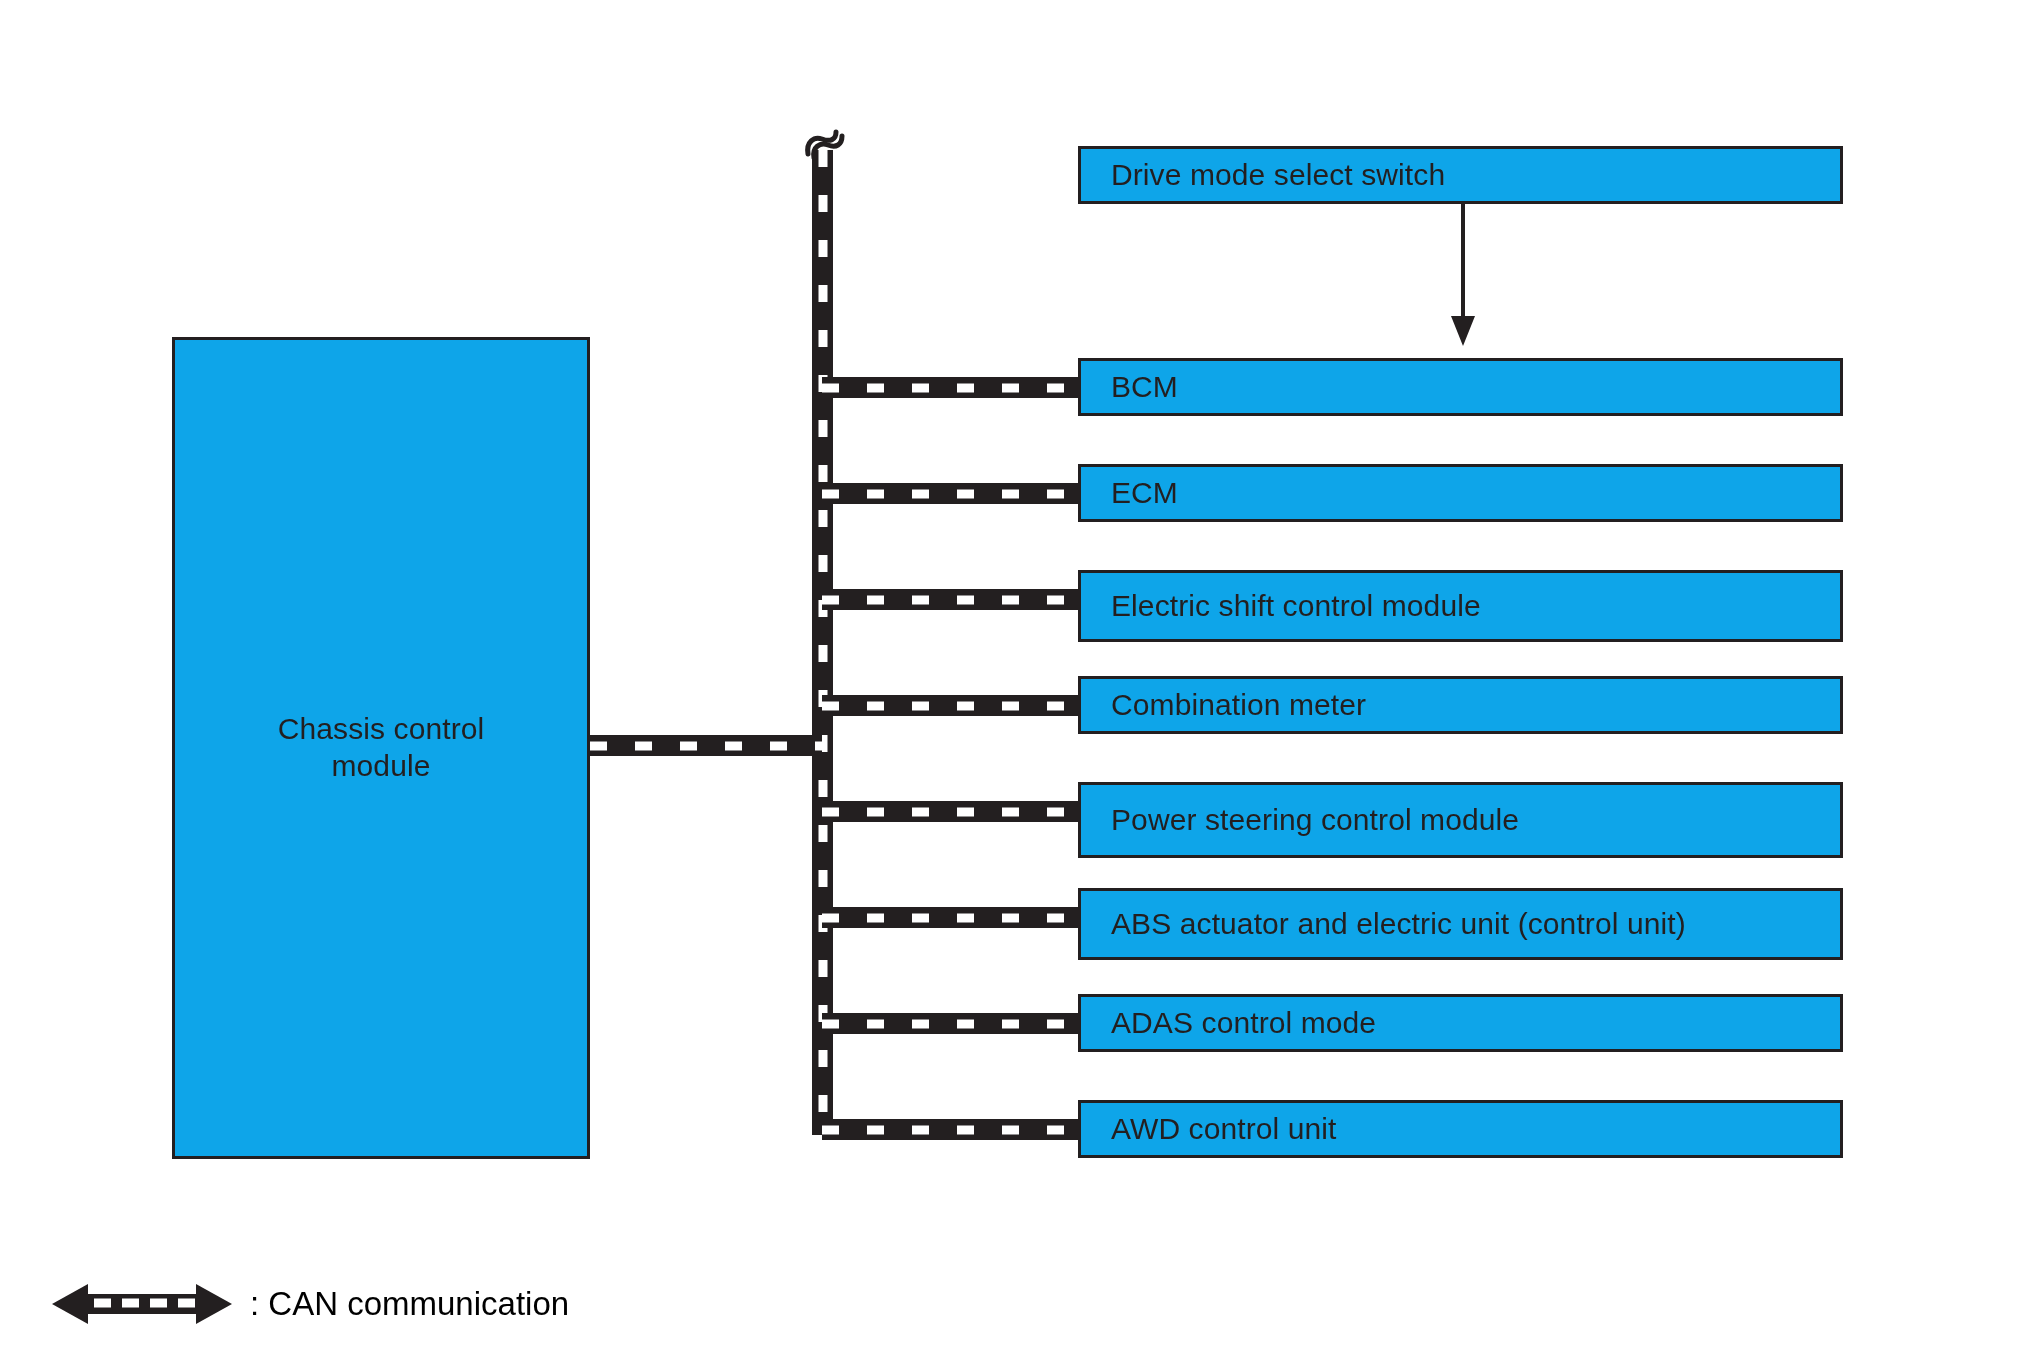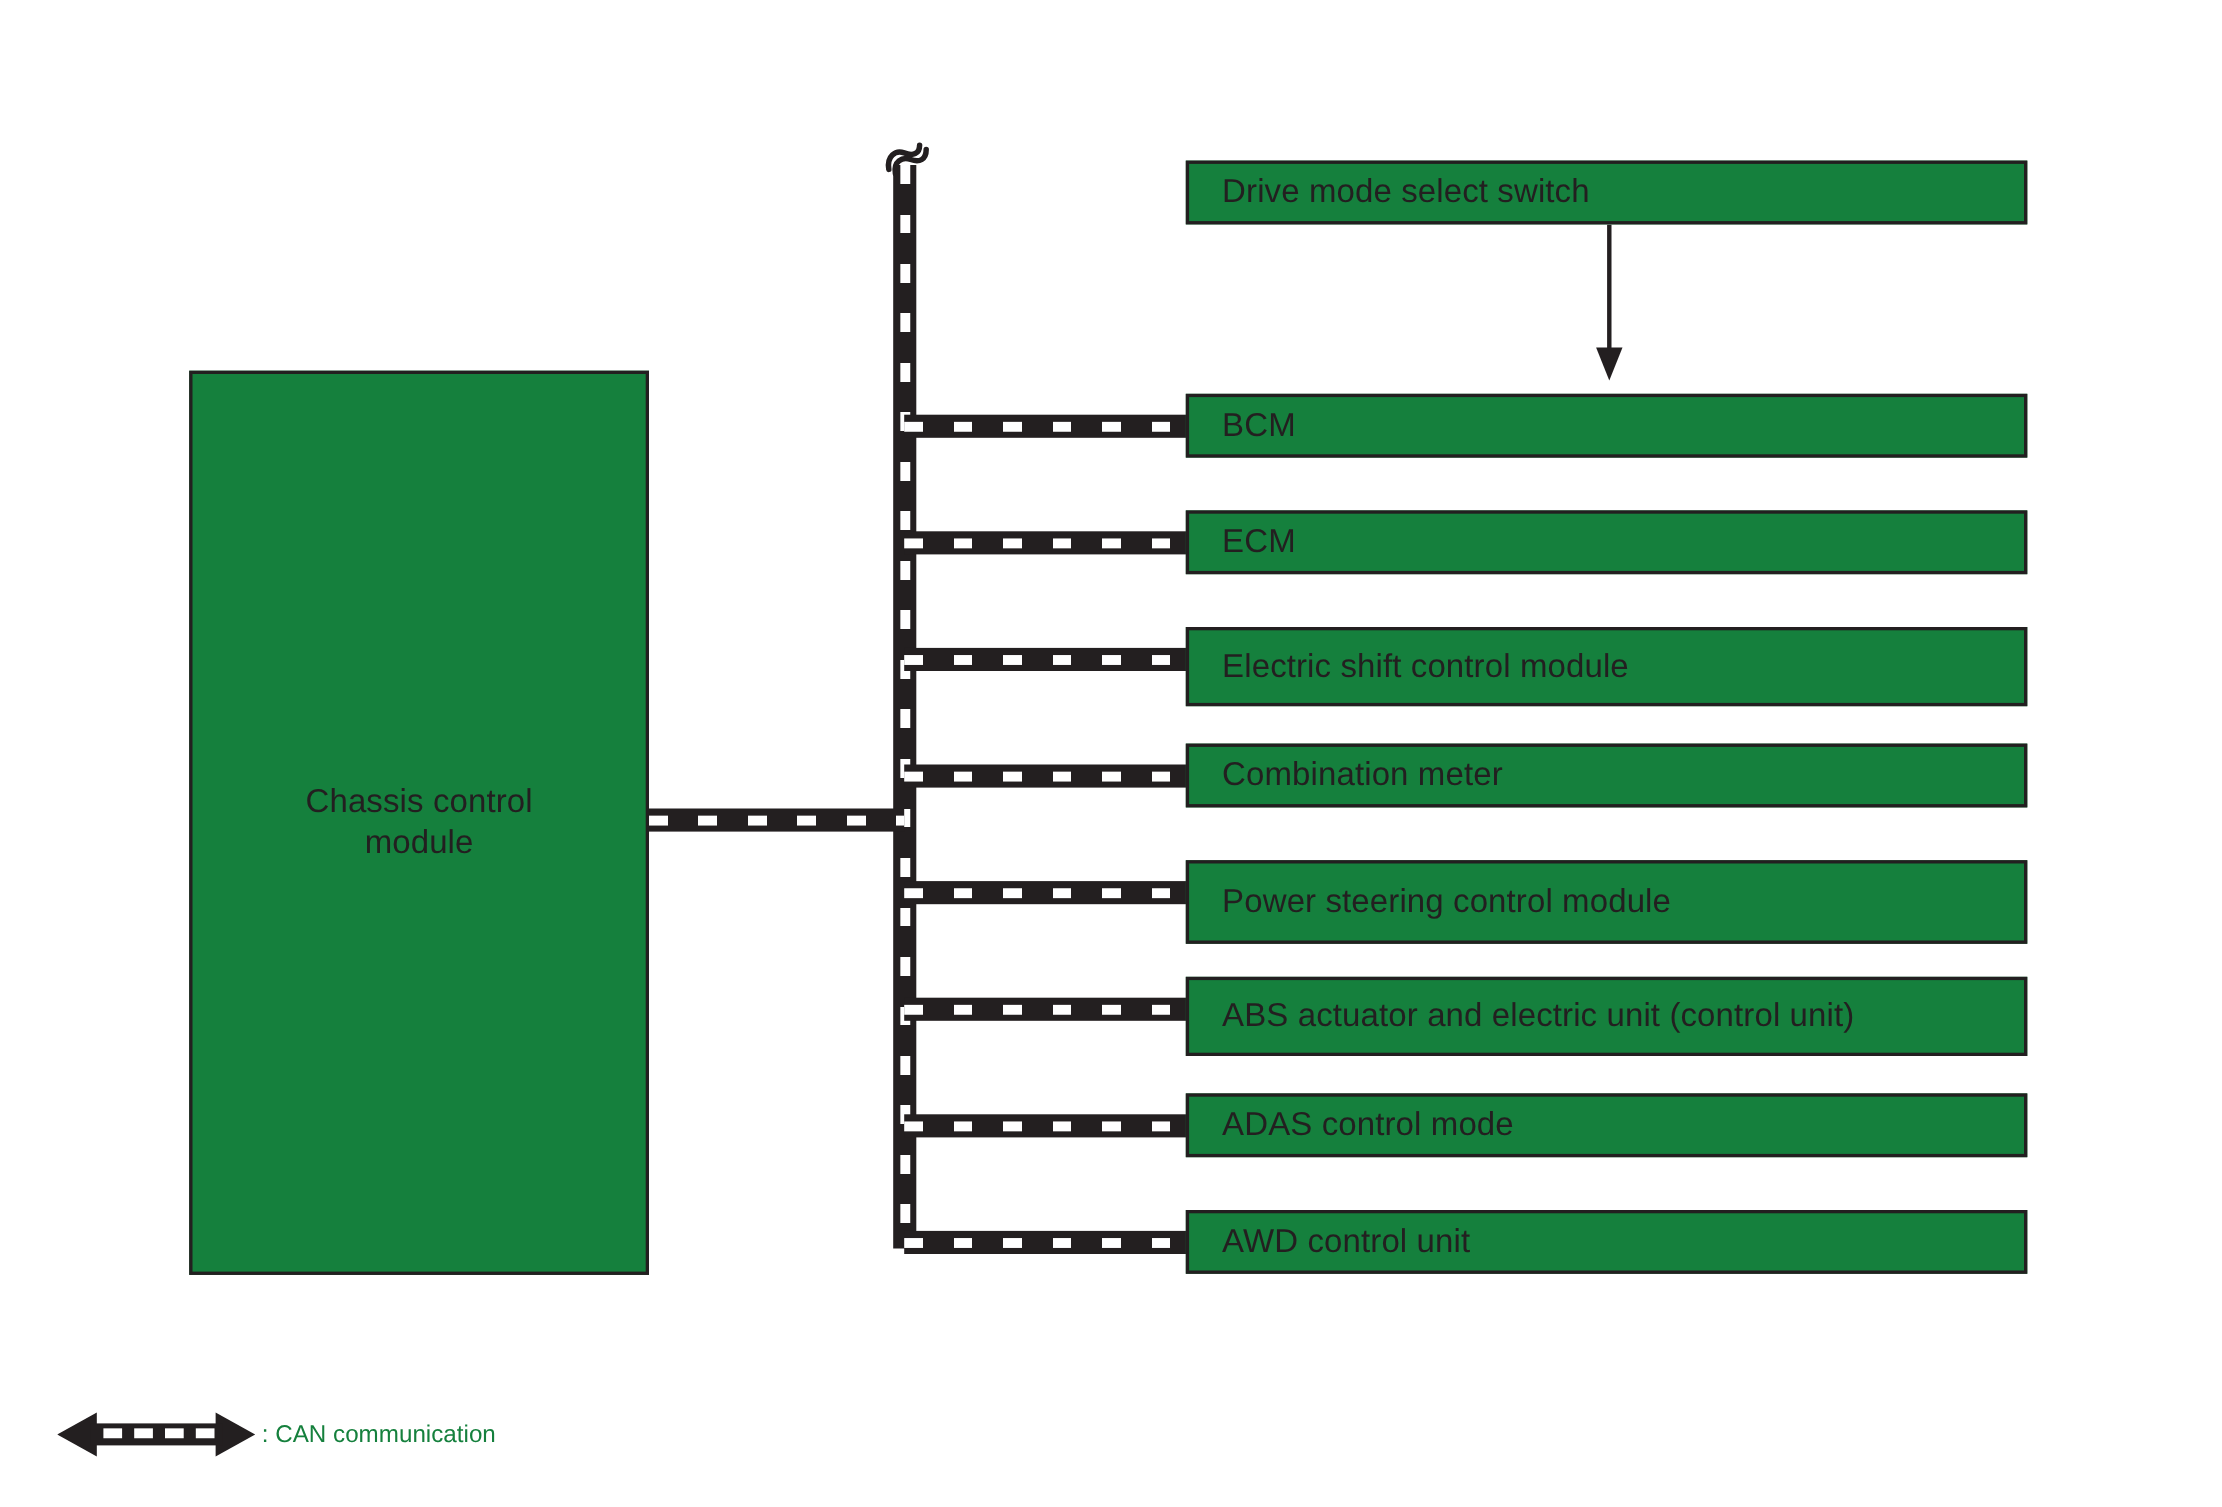--- a/index.html
+++ b/index.html
@@ -3,21 +3,21 @@
 <meta charset="utf-8">
 <style>
   html,body{margin:0;padding:0;background:#ffffff;}
   body{font-family:"Liberation Sans",sans-serif;}
   #stage{position:relative;width:2020px;height:1370px;background:#ffffff;overflow:hidden;}
 
   .box{
     position:absolute;
     box-sizing:border-box;
     border:3px solid #231f20;
-    background:#15803d;
+    background:#0ea5e9;
     display:flex;
     align-items:center;
     color:#231f20;
     font-size:30px;
     line-height:1.22;
     letter-spacing:0.1px;
   }
   .box.left-label{padding-left:30px;}
   .box.center-label{justify-content:center;text-align:center;}
 
@@ -52,23 +52,23 @@
   .squiggle{position:absolute;}
   .thin-arrow{position:absolute;}
 
   
   #legend{
     position:absolute;
     display:flex;
     align-items:center;
   }
   #legend .legend-text{
-    font-size:22px;
-    color:#15803d;
-    margin-left:6px;
+    font-size:33px;
+    color:#000000;
+    margin-left:18px;
     white-space:nowrap;
   }
 </style>
 </head>
 <body>
 
 <div id="stage">
 
   <div class="box center-label" style="left:172px; top:337px; width:418px; height:822px; border-width:3px;">
     <div style="display:flex;flex-direction:column;align-items:center;text-align:center;">

